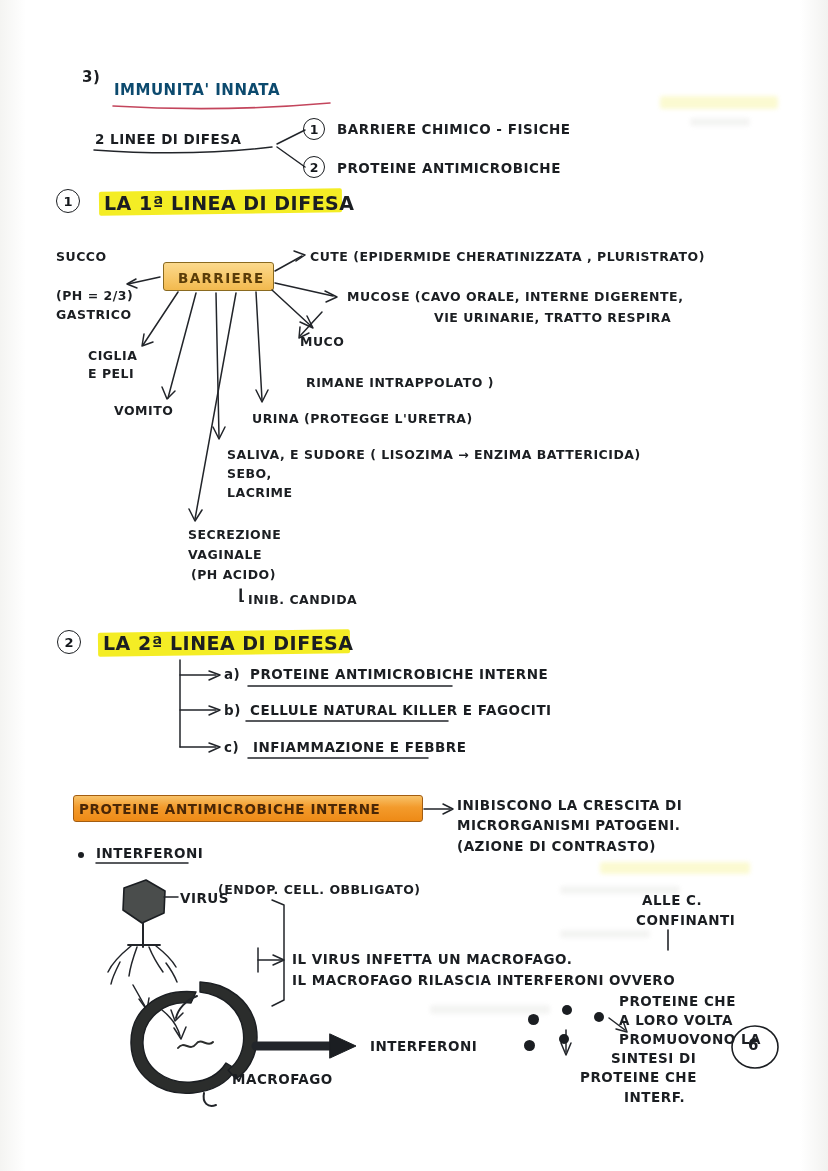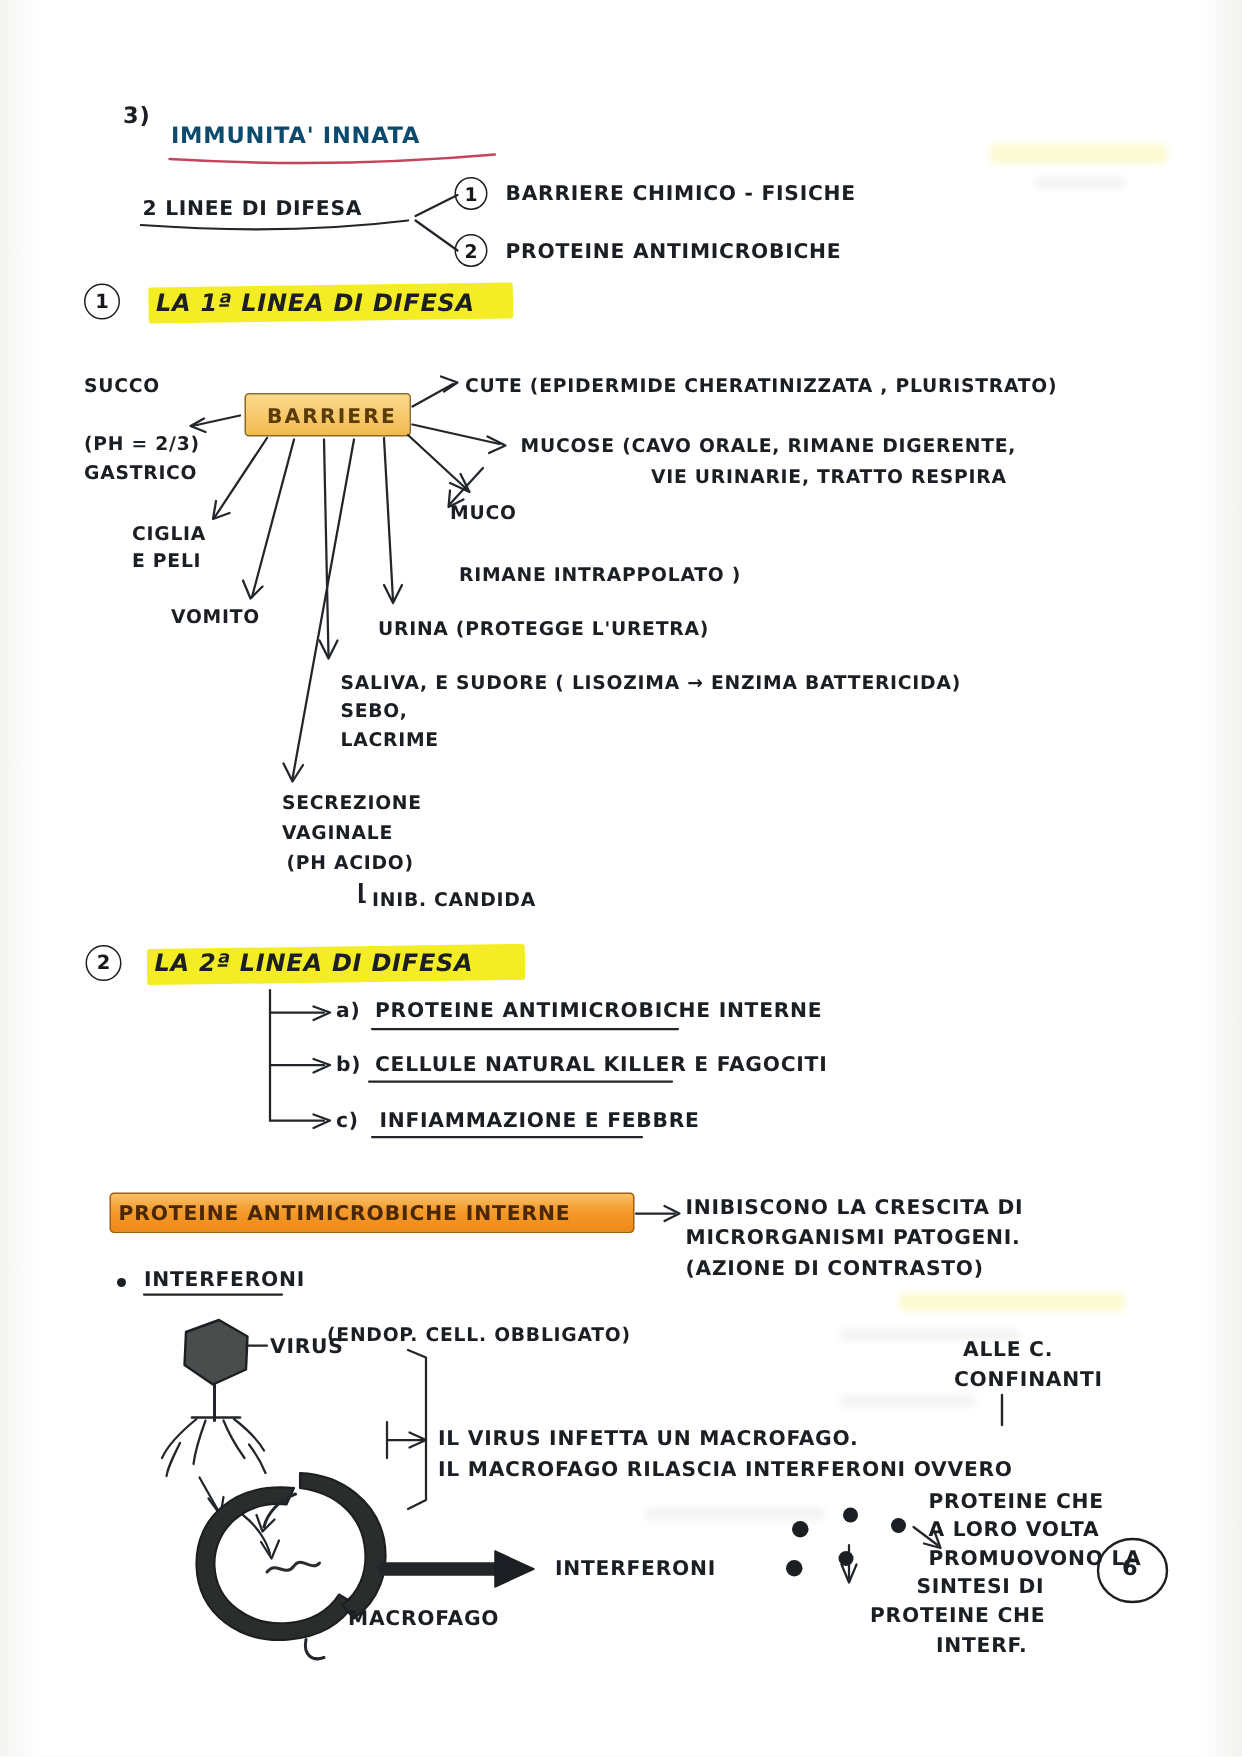--- a/index.html
+++ b/index.html
@@ -29,21 +29,21 @@
     font-weight:600;
     letter-spacing:0.5px;
     white-space:pre;
     line-height:1.22;
     color:#1b1e22;
     transform-origin:left top;
   }
   .sm{font-size:12.5px;}
   .md{font-size:13.5px;}
   .lg{font-size:15px;}
-  .xl{font-size:16px;font-style:italic;}
+  .xl{font-size:19px;}
   .red{color:#0c4a6e;}
 
   
   .hl{
     position:absolute;
     background:#f3ec12;
     border-radius:2px;
     opacity:.92;
     z-index:0;
   }
@@ -252,21 +252,21 @@
   <div class="hw sm" style="left:56px;top:267px;margin-top:40px;">GASTRICO</div>
   <div class="hw sm" style="left:56px;top:288px;">(PH = 2/3)</div>
 
   <div class="hw sm" style="left:88px;top:348px;">CIGLIA</div>
   <div class="hw sm" style="left:88px;top:366px;">E PELI</div>
 
   <div class="hw sm" style="left:114px;top:403px;">VOMITO</div>
 
   <div class="hw sm" style="left:310px;top:249px;">CUTE (EPIDERMIDE CHERATINIZZATA , PLURISTRATO)</div>
 
-  <div class="hw sm" style="left:347px;top:289px;">MUCOSE (CAVO ORALE, RIMANE DIGERENTE,</div>
+  <div class="hw sm" style="left:347px;top:289px;">MUCOSE (CAVO ORALE, INTERNE DIGERENTE,</div>
   <div class="hw sm" style="left:434px;top:310px;">VIE URINARIE, TRATTO RESPIRA</div>
 
   <div class="hw sm" style="left:300px;top:334px;">MUCO</div>
   <div class="hw sm" style="left:306px;top:375px;">RIMANE INTRAPPOLATO )</div>
 
   <div class="hw sm" style="left:252px;top:411px;">URINA (PROTEGGE L'URETRA)</div>
 
   <div class="hw sm" style="left:227px;top:447px;">SALIVA, E SUDORE ( LISOZIMA → ENZIMA BATTERICIDA)</div>
   <div class="hw sm" style="left:227px;top:466px;">SEBO,</div>
   <div class="hw sm" style="left:227px;top:485px;">LACRIME</div>

